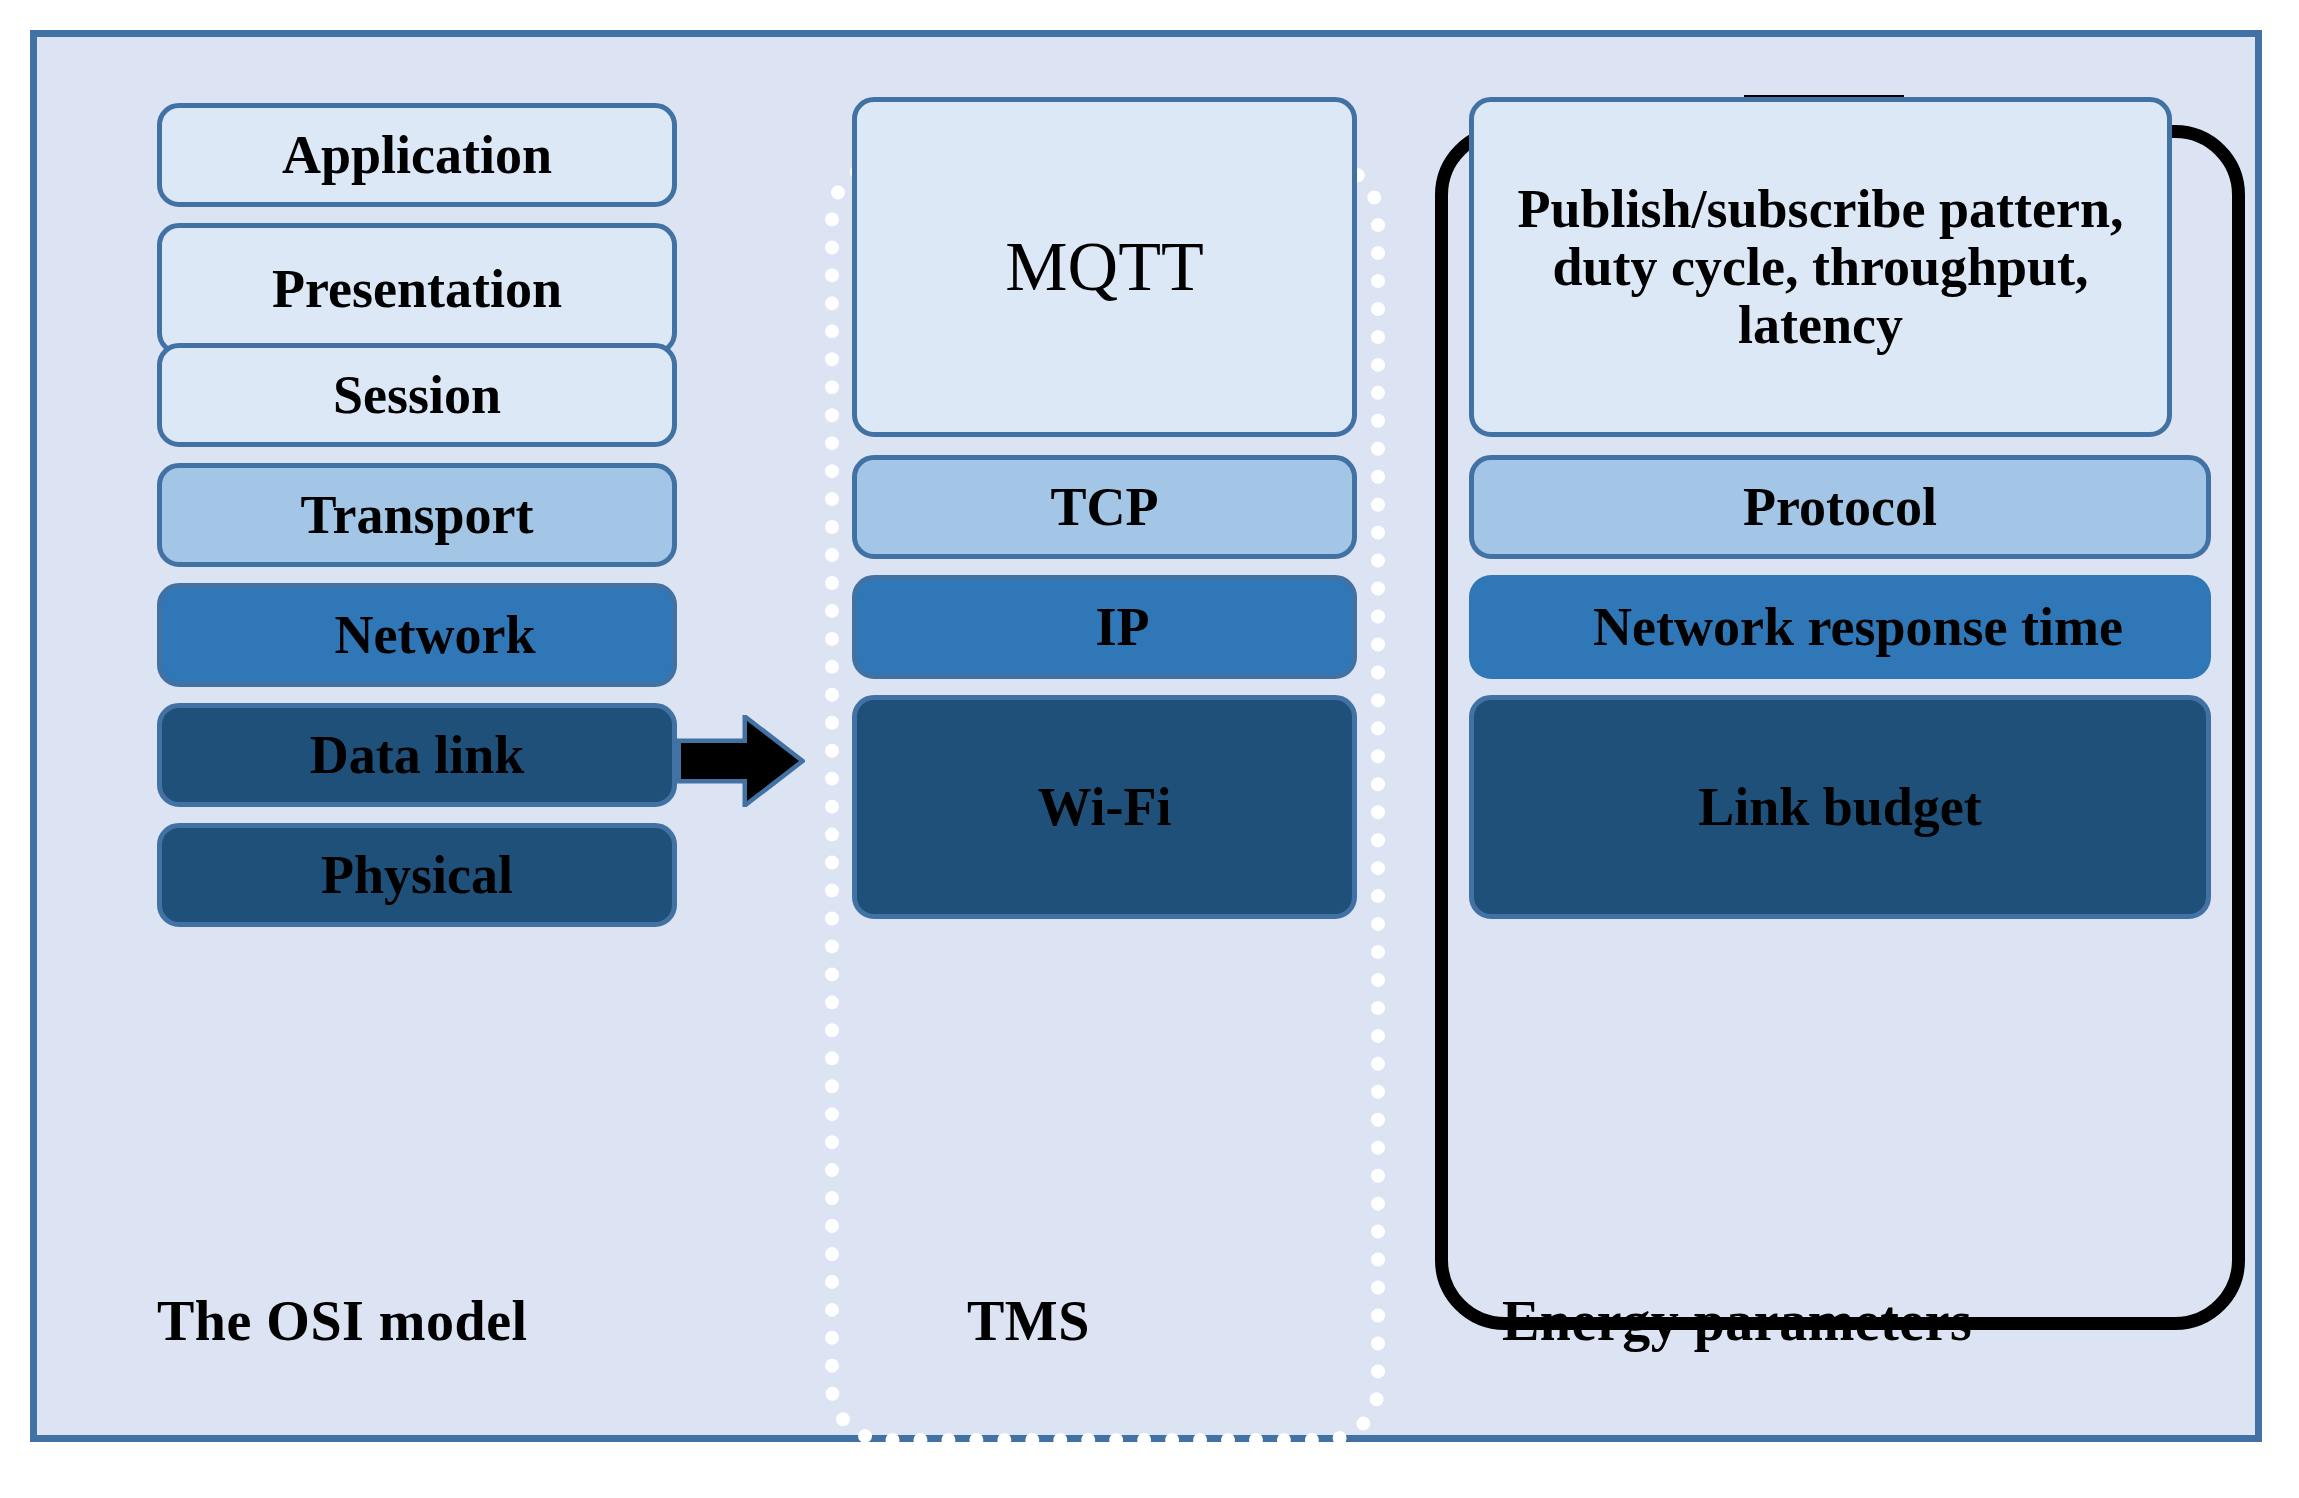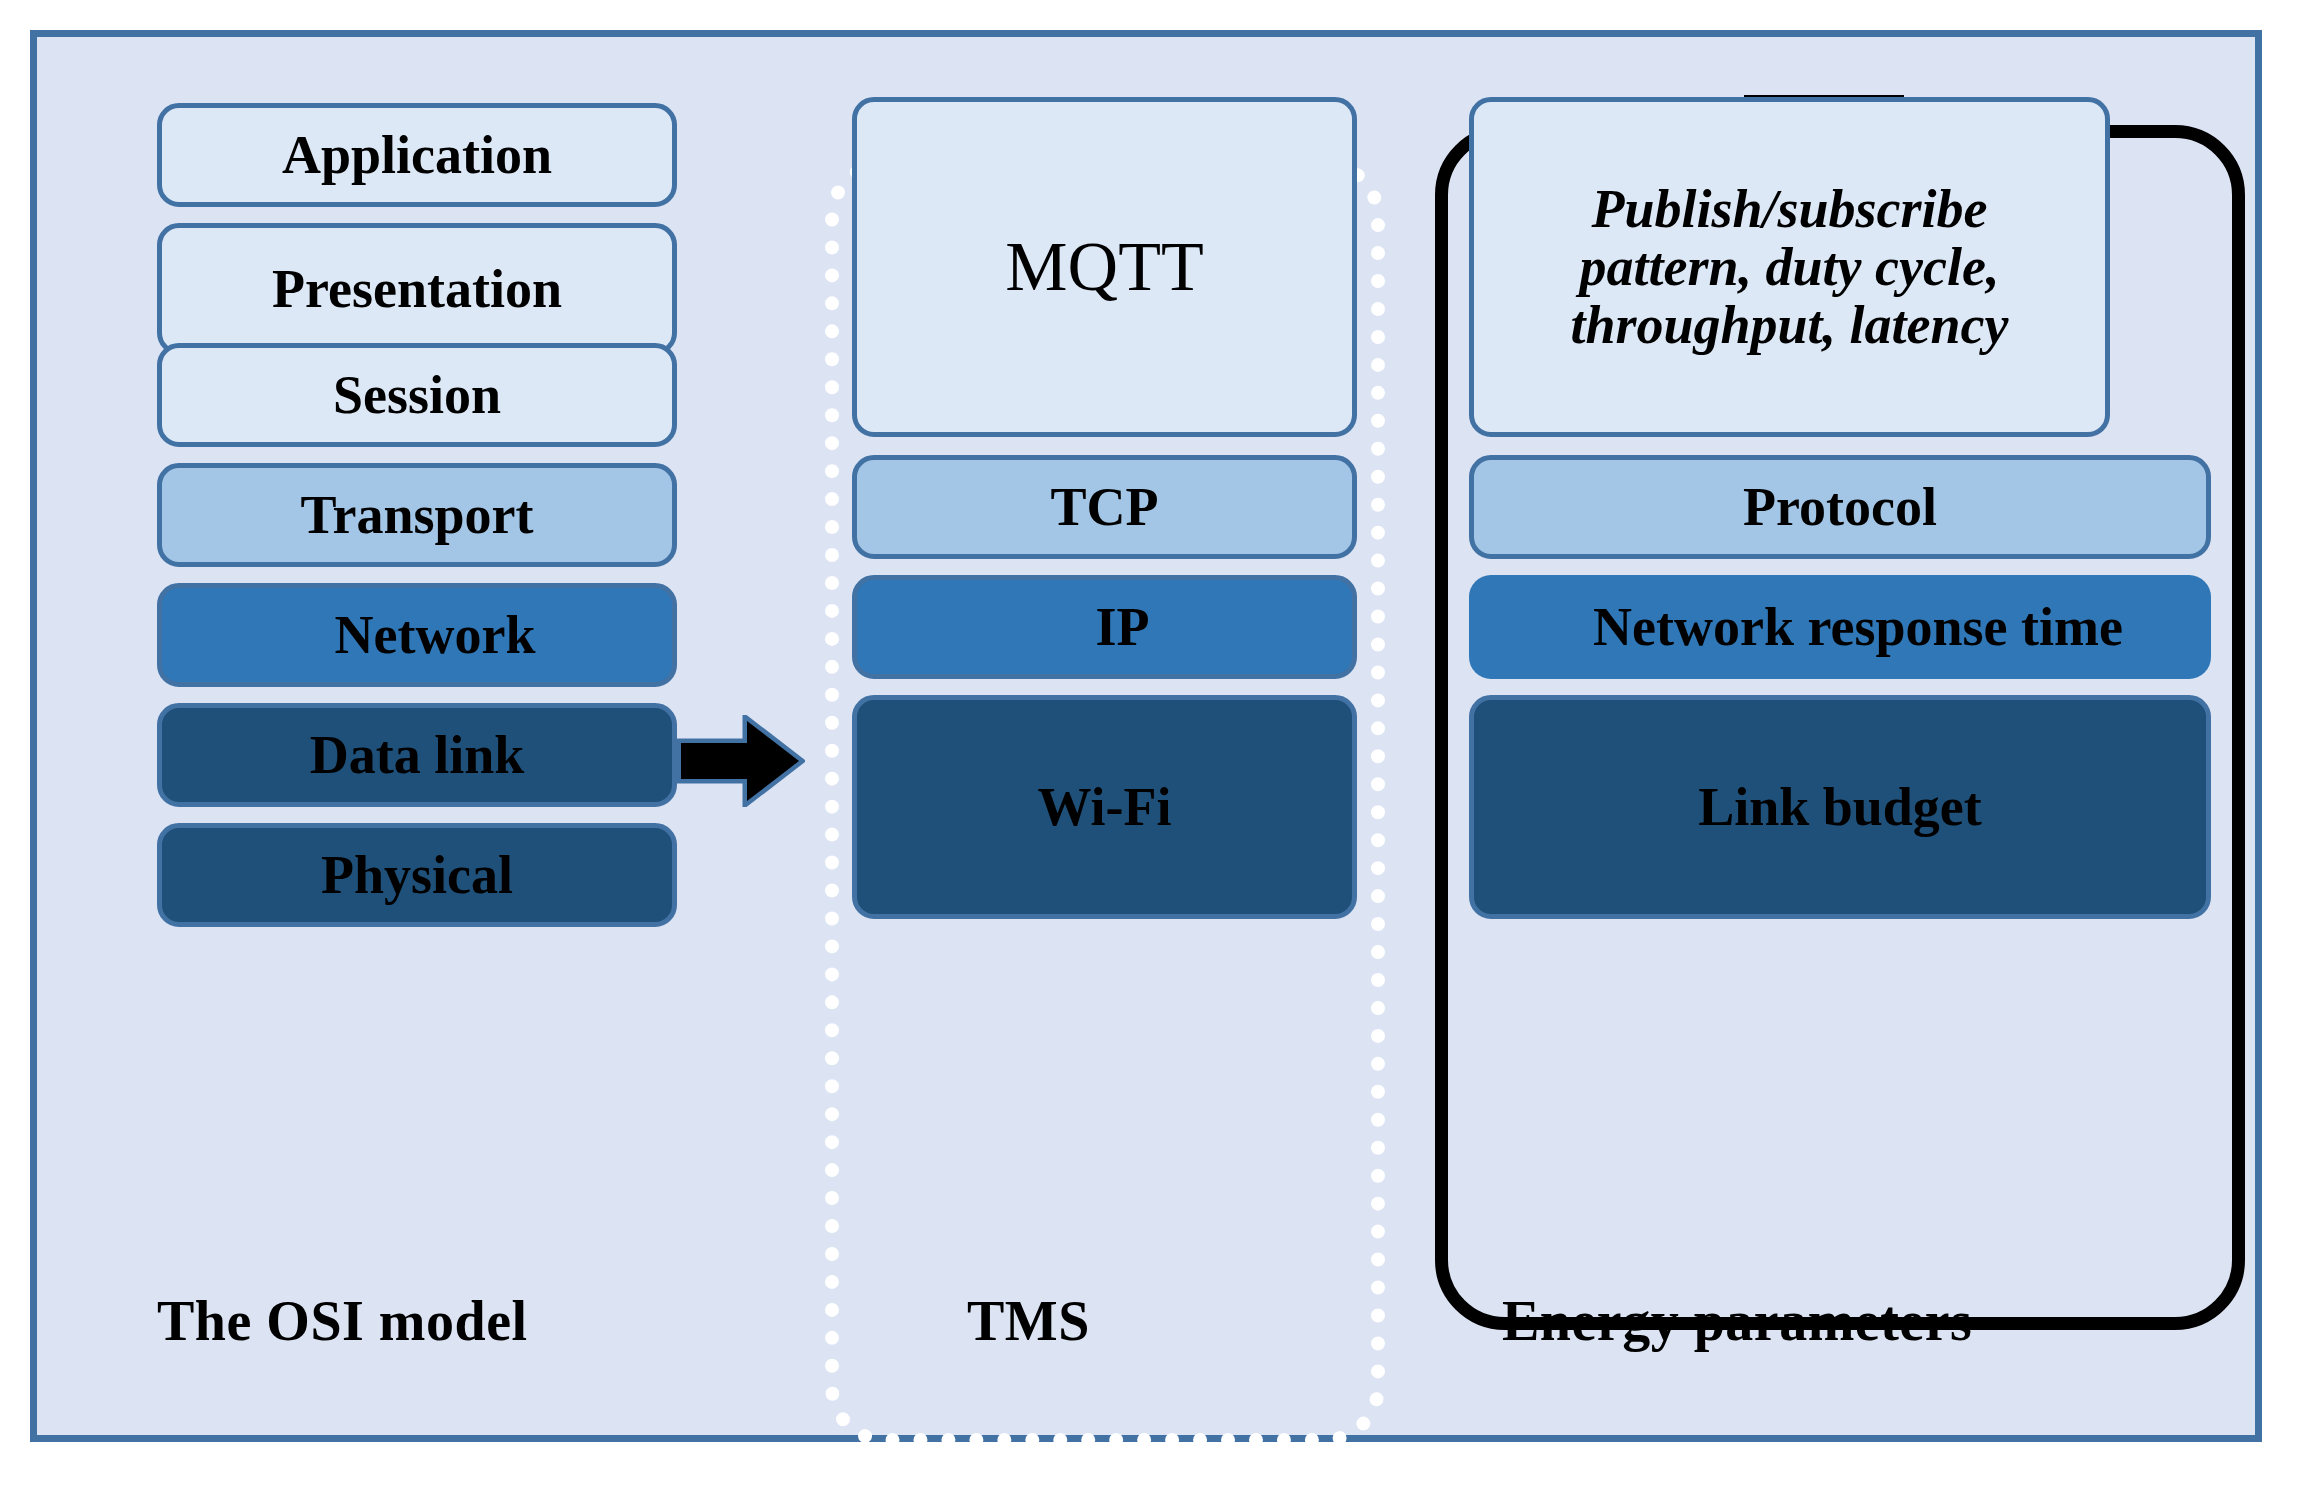--- a/index.html
+++ b/index.html
@@ -134,21 +134,21 @@
       <div class="box t4" style="left:815px;top:658px;width:505px;height:224px;font-size:54px;">Wi-Fi</div>
 
       <div class="caption" style="left:930px;top:1252px;">TMS</div>
     </div>
 
     <div id="battery-cap"></div>
     <div id="battery-body"></div>
 
     <div id="energy-col">
 
-      <div class="box t1" style="left:1432px;top:60px;width:641px;height:340px;font-size:54px;padding:0 28px;font-style:italic;">Publish/subscribe pattern, duty cycle, throughput, latency</div>
+      <div class="box t1" style="left:1432px;top:60px;width:703px;height:340px;font-size:54px;padding:0 28px;">Publish/subscribe pattern, duty cycle, throughput, latency</div>
 
       <div class="box t2" style="left:1432px;top:418px;width:742px;height:104px;font-size:54px;">Protocol</div>
 
       <div class="box t3 noborder" style="left:1432px;top:538px;width:742px;height:104px;font-size:54px;">Network response time</div>
 
       <div class="box t4" style="left:1432px;top:658px;width:742px;height:224px;font-size:54px;">Link budget</div>
 
       <div class="caption" style="left:1465px;top:1252px;">Energy parameters</div>
     </div>
 

